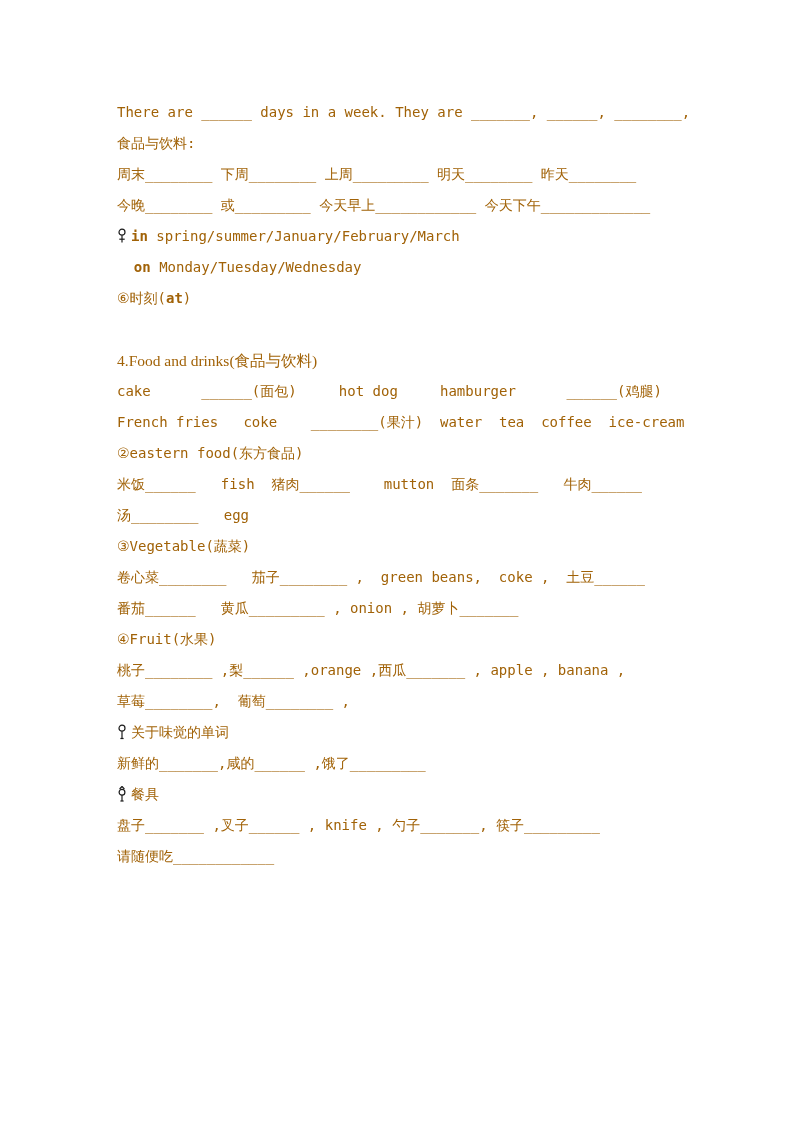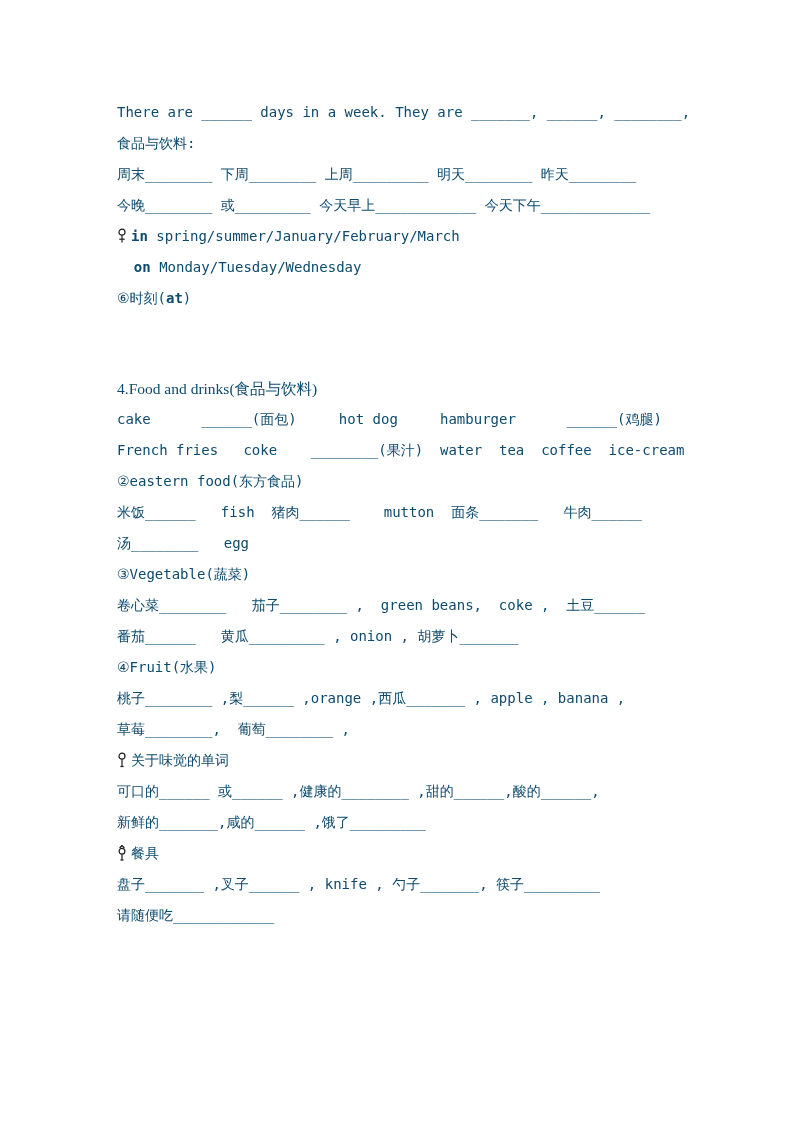--- a/index.html
+++ b/index.html
@@ -7,39 +7,38 @@
     padding: 0;
     background: #ffffff;
   }
   .page {
     position: relative;
     width: 793px;
     height: 986px;
     background: #ffffff;
     overflow: hidden;
     font-family: "DejaVu Sans Mono", "Liberation Mono", "DejaVu Sans", monospace;
-    color: #0c4a6e;
+    color: #a16207;
   }
   .content {
     position: absolute;
     left: 117px;
     top: 97px;
     right: 60px;
   }
   .line {
     height: 31px;
     line-height: 31px;
     font-size: 14px;
     white-space: pre;
     letter-spacing: 0;
   }
   .line.serif {
     font-family: "Liberation Serif", "DejaVu Serif", serif;
     font-size: 15.5px;
-    margin-top: 28px;
   }
   .bold {
     font-weight: 700;
   }
   .bullet-icon {
     width: 10px;
     height: 16px;
     vertical-align: -3px;
     margin-right: 4px;
     stroke: #1b1b1b;
@@ -95,21 +94,20 @@
       <div class="line"><span>汤________   egg</span></div>
       <div class="line"><span>③Vegetable(蔬菜)</span></div>
       <div class="line"><span>卷心菜________   茄子________ ,  green beans,  coke ,  土豆______</span></div>
       <div class="line"><span>番茄______   黄瓜_________ , onion , 胡萝卜_______</span></div>
       <div class="line"><span>④Fruit(水果)</span></div>
       <div class="line"><span>桃子________ ,梨______ ,orange ,西瓜_______ , apple , banana ,</span></div>
       <div class="line"><span>草莓________,  葡萄________ ,</span></div>
       <div class="line"><svg class="bullet-icon" viewBox="0 0 10 16">
           <use href="#neuter-symbol-icon" xlink:href="#neuter-symbol-icon"></use>
         </svg><span>关于味觉的单词</span></div>
-      <div class="line"><span>可口的______ 或______ ,健康的________ ,甜的______,酸的______,</span></div>
       <div class="line"><span>新鲜的_______,咸的______ ,饿了_________</span></div>
       <div class="line"><svg class="bullet-icon" viewBox="0 0 10 16">
           <use href="#vertical-male-symbol-icon" xlink:href="#vertical-male-symbol-icon"></use>
         </svg><span>餐具</span></div>
       <div class="line"><span>盘子_______ ,叉子______ , knife , 勺子_______, 筷子_________</span></div>
       <div class="line"><span>请随便吃____________</span></div>
     </div>
 </div>
 
 </body></html>

